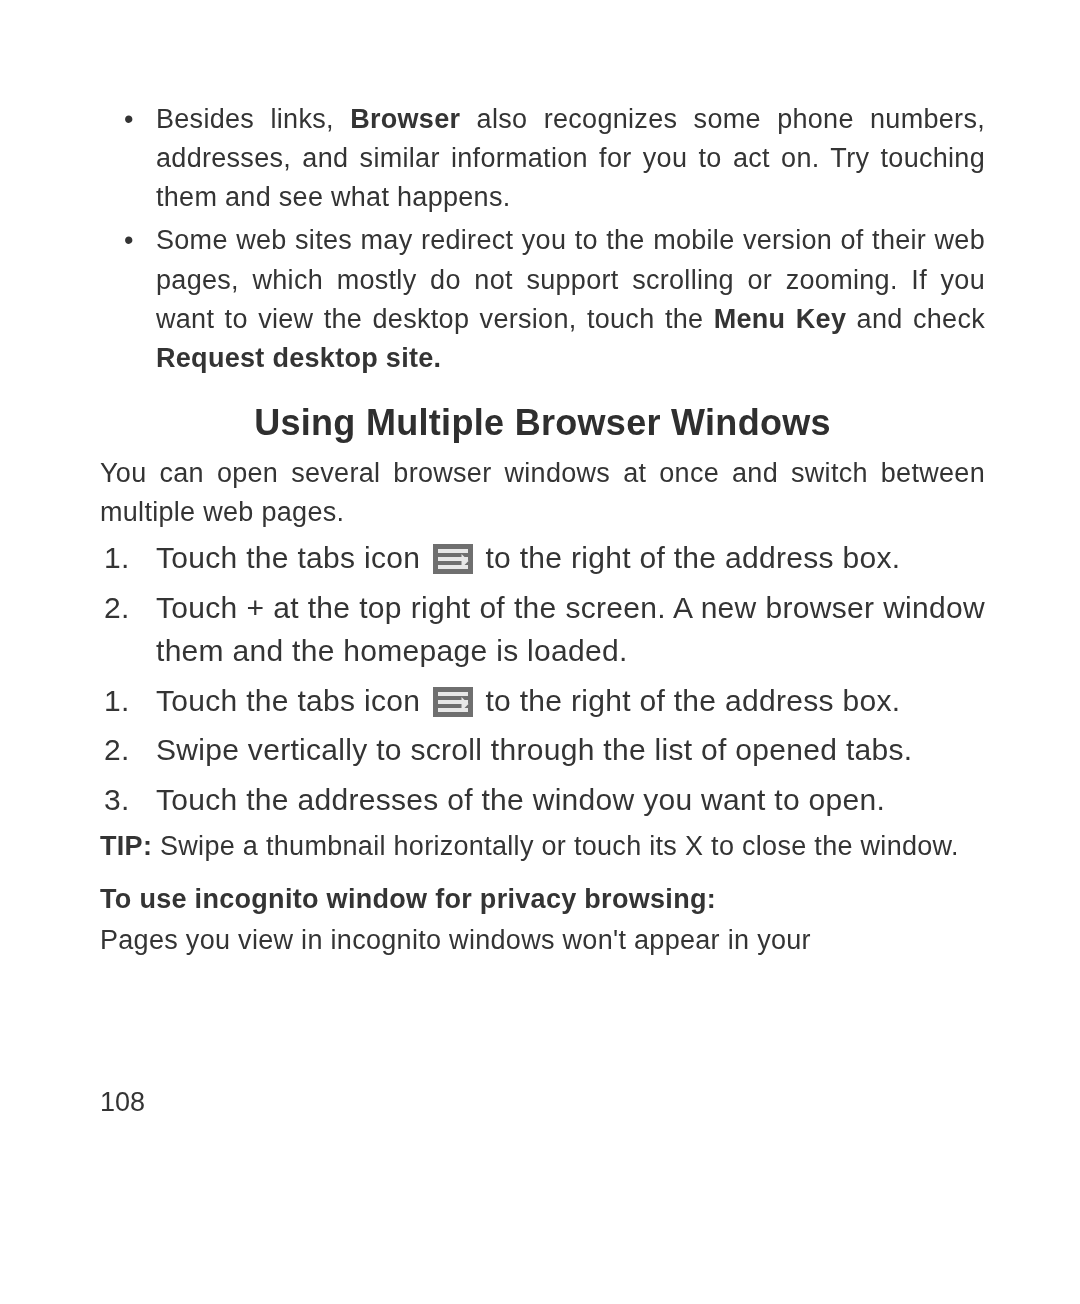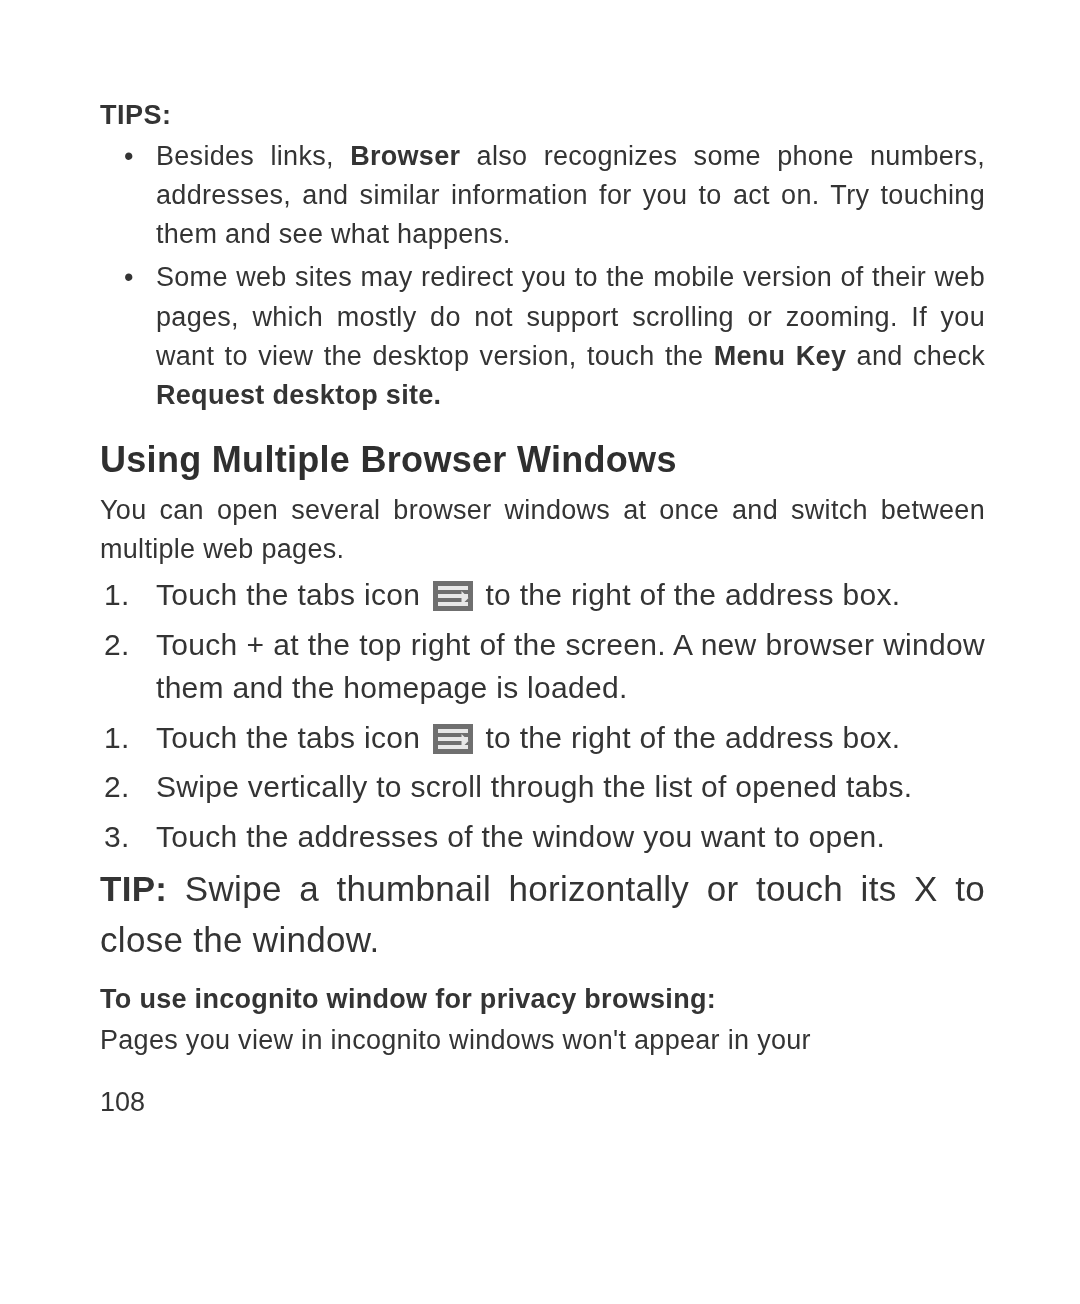--- a/index.html
+++ b/index.html
@@ -42,20 +42,21 @@
     left: 24px;
     top: 0;
     font-size: 27px;
   }
   h2.section-heading {
     font-size: 36px;
     font-weight: bold;
     margin: 24px 0 10px 0;
     color: #2f2f2f;
     letter-spacing: 0.3px;
+    text-align: center;
   }
   p.body {
     font-size: 27px;
     line-height: 1.45;
     text-align: justify;
     margin: 0 0 4px 0;
     letter-spacing: 0.3px;
   }
   p.subhead {
     font-size: 27px;
@@ -107,40 +108,39 @@
     position: absolute;
     right: 3px;
     top: 10px;
     width: 0; height: 0;
     border-left: 10px solid #e8e8e8;
     border-top: 7px solid transparent;
     border-bottom: 7px solid transparent;
     transform: scaleX(0.7);
   }
   .tip-line {
-    font-size: 35px;
+    font-size: 27px;
     line-height: 1.45;
     text-align: justify;
     letter-spacing: 0.3px;
     margin: 4px 0 14px 0;
   }
   .page-number {
     position: absolute;
     left: 100px;
     bottom: 186px;
     font-size: 27px;
   }
   b { font-weight: bold; }
 </style>
 </head>
 <body>
 
 <div class="page">
 
-  <div class="tips-label">TIPS:</div>
 
   <ul class="tips">
     <li>
       <span>Besides links, </span><b>Browser</b><span> also recognizes some phone numbers, addresses, and similar information for you to act on. Try touching them and see what happens.</span>
     </li>
     <li>
       <span>Some web sites may redirect you to the mobile version of their web pages, which mostly do not support scrolling or zooming. If you want to view the desktop version, touch the </span><b>Menu Key</b><span> and check </span><b>Request desktop site.</b>
     </li>
   </ul>
 

